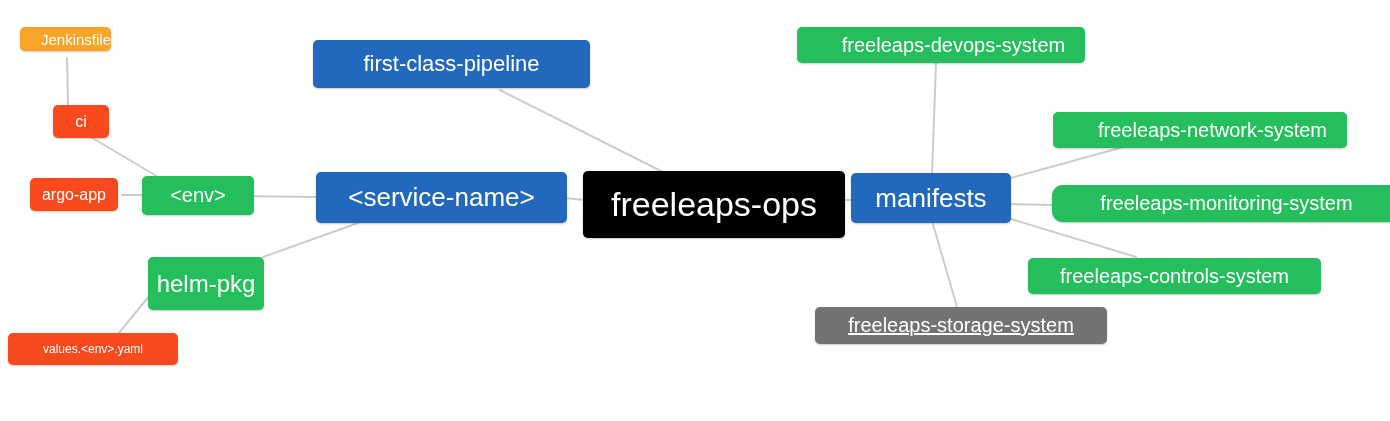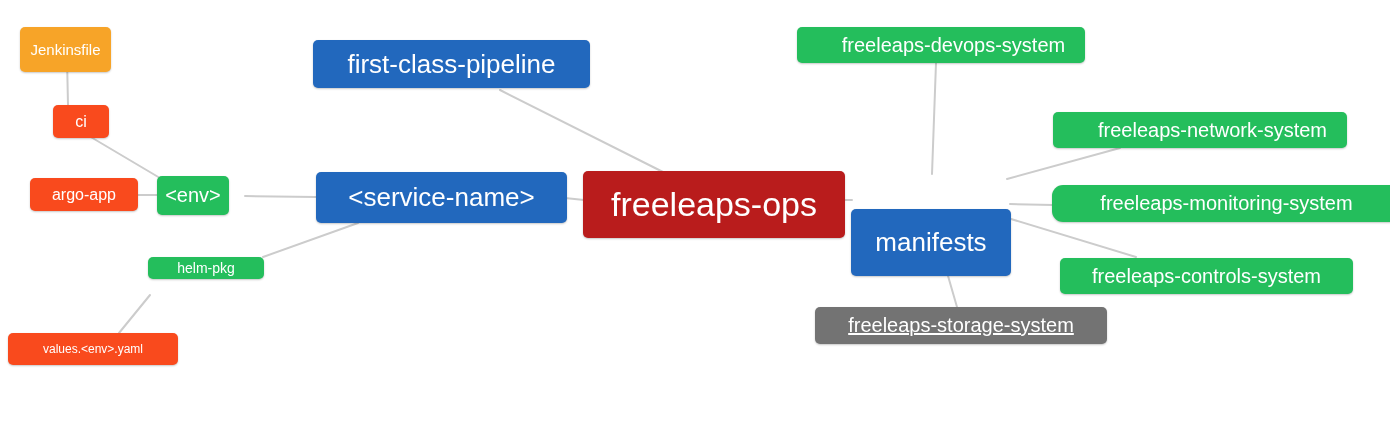--- a/index.html
+++ b/index.html
@@ -51,59 +51,59 @@
       <line x1="565" y1="198" x2="584" y2="200" stroke="#cccccc" stroke-width="2" stroke-linecap="round"></line>
       <line x1="500" y1="90" x2="665" y2="173" stroke="#cccccc" stroke-width="2" stroke-linecap="round"></line>
       <line x1="844" y1="200" x2="852" y2="200" stroke="#cccccc" stroke-width="2" stroke-linecap="round"></line>
       <line x1="932" y1="174" x2="936" y2="63" stroke="#cccccc" stroke-width="2" stroke-linecap="round"></line>
       <line x1="1007" y1="179" x2="1120" y2="148" stroke="#cccccc" stroke-width="2" stroke-linecap="round"></line>
       <line x1="1010" y1="204" x2="1053" y2="205" stroke="#cccccc" stroke-width="2" stroke-linecap="round"></line>
       <line x1="1011" y1="219" x2="1136" y2="257" stroke="#cccccc" stroke-width="2" stroke-linecap="round"></line>
       <line x1="933" y1="224" x2="957" y2="307" stroke="#cccccc" stroke-width="2" stroke-linecap="round"></line>
     </svg>
   <div id="nodes">
-      <div class="node" style="left: 583px; top: 171px; width: 262px; height: 67px; font-size: 34px; background: #b91c1c; color: rgb(255, 255, 255);">
+      <div class="node" style="left: 583px; top: 171px; width: 262px; height: 67px; font-size: 34px; background: #000000; color: rgb(255, 255, 255);">
         <span>freeleaps-ops</span>
       </div>
-      <div class="node" style="left: 313px; top: 40px; width: 277px; height: 48px; font-size: 26px; background: rgb(34, 104, 189); color: rgb(255, 255, 255);">
+      <div class="node" style="left: 313px; top: 40px; width: 277px; height: 48px; font-size: 22px; background: rgb(34, 104, 189); color: rgb(255, 255, 255);">
         <span>first-class-pipeline</span>
       </div>
       <div class="node" style="left: 316px; top: 172px; width: 251px; height: 51px; font-size: 26px; background: rgb(34, 104, 189); color: rgb(255, 255, 255); justify-content: center;">
         <span>&lt;service-name&gt;</span>
       </div>
-      <div class="node" style="left: 851px; top: 173px; width: 160px; height: 67px; font-size: 26px; background: rgb(34, 104, 189); color: rgb(255, 255, 255); margin-top: 36px;">
+      <div class="node" style="left: 851px; top: 173px; width: 160px; height: 50px; font-size: 26px; background: rgb(34, 104, 189); color: rgb(255, 255, 255);">
         <span>manifests</span>
       </div>
-      <div class="node" style="left: 157px; top: 176px; width: 72px; height: 39px; font-size: 20px; background: rgb(36, 190, 92); color: rgb(255, 255, 255);">
+      <div class="node" style="left: 142px; top: 176px; width: 112px; height: 39px; font-size: 20px; background: rgb(36, 190, 92); color: rgb(255, 255, 255);">
         <span>&lt;env&gt;</span>
       </div>
-      <div class="node" style="left: 148px; top: 257px; width: 116px; height: 22px; font-size: 14px; background: rgb(36, 190, 92); color: rgb(255, 255, 255);">
+      <div class="node" style="left: 148px; top: 257px; width: 116px; height: 53px; font-size: 24px; background: rgb(36, 190, 92); color: rgb(255, 255, 255);">
         <span>helm-pkg</span>
       </div>
       <div class="node" style="left: 53px; top: 105px; width: 56px; height: 33px; font-size: 16px; background: rgb(249, 74, 29); color: rgb(255, 255, 255);">
         <span>ci</span>
       </div>
-      <div class="node" style="left: 30px; top: 178px; width: 108px; height: 33px; font-size: 16px; background: rgb(249, 74, 29); color: rgb(255, 255, 255);">
+      <div class="node" style="left: 30px; top: 178px; width: 88px; height: 33px; font-size: 16px; background: rgb(249, 74, 29); color: rgb(255, 255, 255);">
         <span>argo-app</span>
       </div>
-      <div class="node" style="left: 20px; top: 27px; width: 91px; height: 45px; font-size: 15px; background: rgb(247, 164, 40); color: rgb(255, 255, 255);">
+      <div class="node" style="left: 20px; top: 27px; width: 91px; height: 24px; font-size: 15px; background: rgb(247, 164, 40); color: rgb(255, 255, 255); justify-content: flex-end;">
         <span>Jenkinsfile</span>
       </div>
       <div class="node" style="left: 8px; top: 333px; width: 170px; height: 32px; font-size: 12px; background: rgb(249, 74, 29); color: rgb(255, 255, 255);">
         <span>values.&lt;env&gt;.yaml</span>
       </div>
       <div class="node" style="left: 797px; top: 27px; width: 288px; height: 36px; font-size: 20px; background: rgb(36, 190, 92); color: rgb(255, 255, 255); padding-left: 25px;">
         <span>freeleaps-devops-system</span>
       </div>
       <div class="node" style="left: 1053px; top: 112px; width: 294px; height: 36px; font-size: 20px; background: rgb(36, 190, 92); color: rgb(255, 255, 255); padding-left: 25px;">
         <span>freeleaps-network-system</span>
       </div>
       <div class="node" style="left: 1052px; top: 185px; width: 349px; height: 37px; font-size: 20px; background: rgb(36, 190, 92); color: rgb(255, 255, 255); border-radius: 11px;">
         <span>freeleaps-monitoring-system</span>
       </div>
-      <div class="node" style="left: 1060px; top: 258px; width: 293px; height: 36px; font-size: 20px; background: rgb(36, 190, 92); color: rgb(255, 255, 255);">
+      <div class="node" style="left: 1028px; top: 258px; width: 293px; height: 36px; font-size: 20px; background: rgb(36, 190, 92); color: rgb(255, 255, 255);">
         <span>freeleaps-controls-system</span>
       </div>
       <div class="node" style="left: 815px; top: 307px; width: 292px; height: 37px; font-size: 20px; background: #737373; color: rgb(255, 255, 255); text-decoration: underline;">
         <span>freeleaps-storage-system</span>
       </div>
     </div>
 </div>
 
 </body></html>

